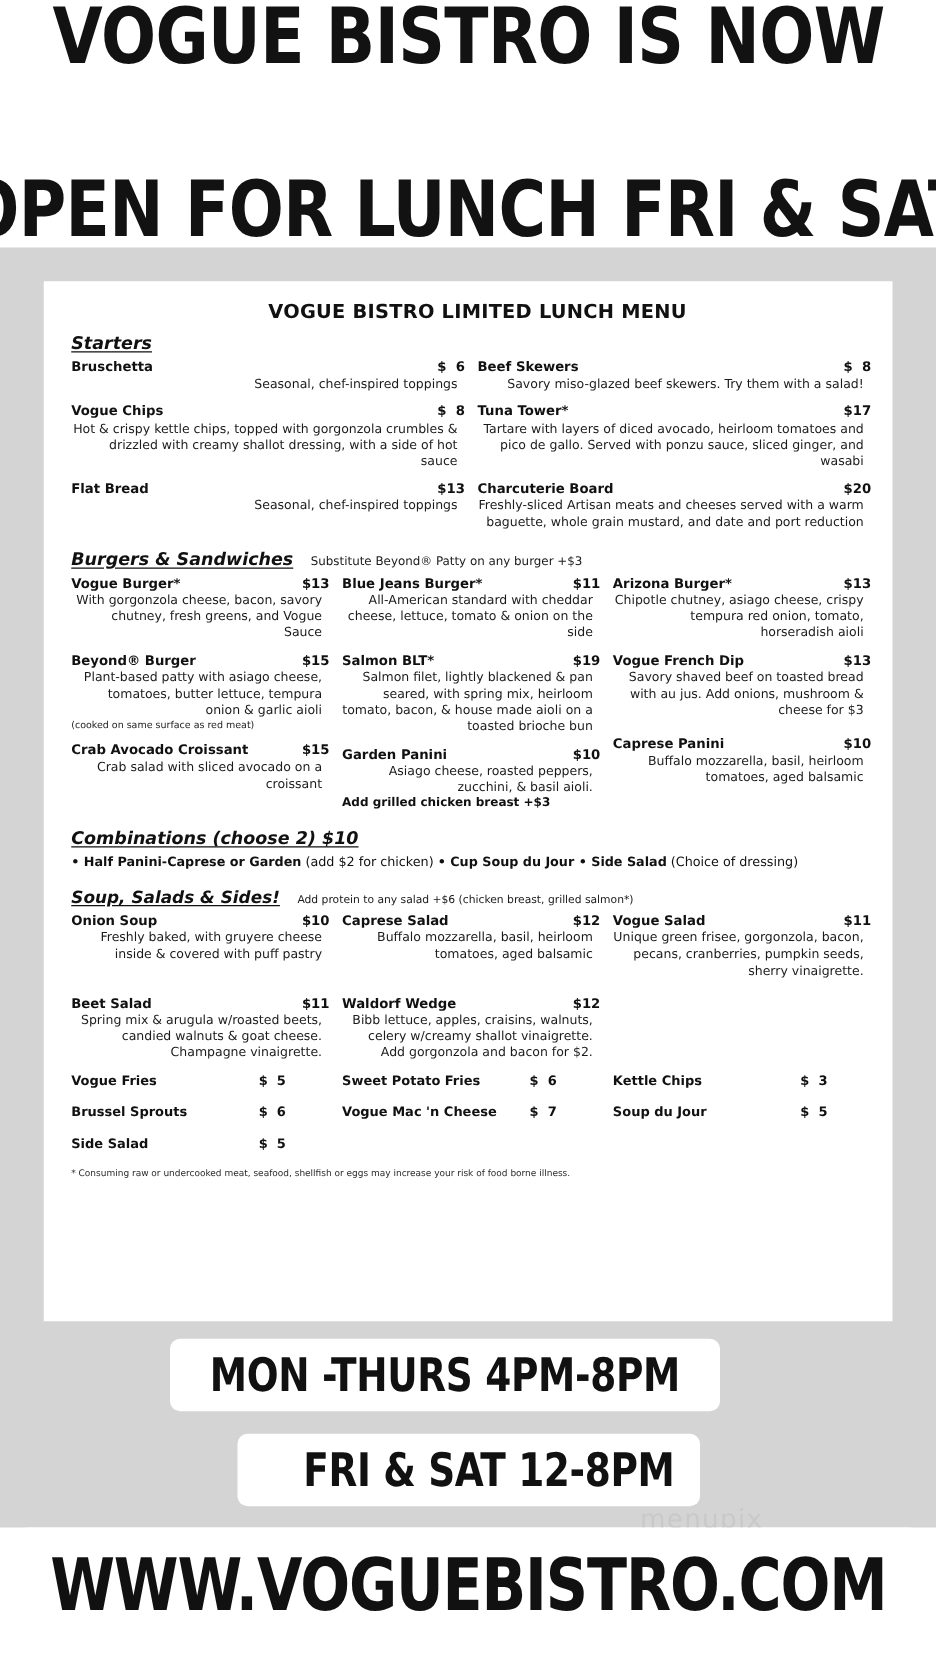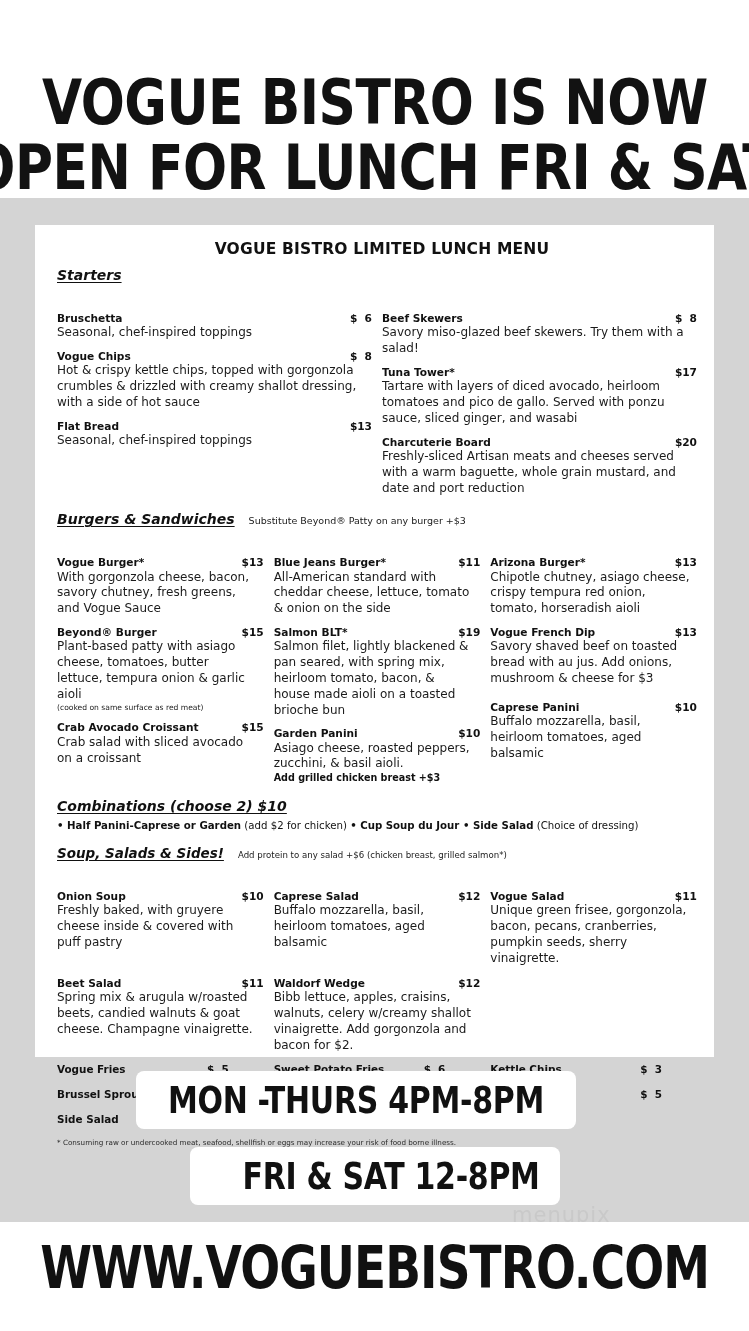--- a/index.html
+++ b/index.html
@@ -8,21 +8,21 @@
     background: #ffffff;
     font-family: "DejaVu Sans", "Liberation Sans", sans-serif;
     overflow: hidden;
   }
   .page { position: relative; width: 749px; height: 1331px; background: #ffffff; }
 
   
   .headline {
     position: absolute; left: 0; top: 0; width: 749px; height: 198px;
     background: #ffffff;
-    display: flex; flex-direction: column; align-items: center; justify-content: flex-end;
+    display: flex; flex-direction: column; align-items: center; justify-content: space-between;
   }
   .headline-line {
     font-family: "DejaVu Sans Condensed", "Liberation Sans Narrow", "Liberation Sans", sans-serif;
     font-weight: 700;
     color: #121212;
     letter-spacing: -0.5px;
     line-height: 0.95;
     white-space: nowrap;
     transform: scaleX(0.93);
     transform-origin: center;
@@ -60,34 +60,35 @@
     text-decoration: underline;
     text-underline-offset: 2px;
     display: inline-block;
   }
   .section-head.sm { font-size: 13.5px; }
   .section-row { display: flex; align-items: baseline; gap: 14px; margin-bottom: 5px; }
   .section-note { font-size: 9.5px; color: #1a1a1a; }
 
   
   .cols { display: flex; }
-  .col { padding-right: 10px; margin-top: 24px; }
+  .col { padding-right: 10px; }
   .col2 { width: 50%; }
   .col3 { width: 33.33%; }
 
   .item { margin-bottom: 9px; }
   .item-head {
     display: flex; justify-content: space-between; align-items: baseline;
     font-weight: 700; font-size: 10.6px; line-height: 1.25;
   }
   .item-name { padding-right: 8px; }
   .item-price { white-space: pre; font-weight: 700; }
   .item-desc {
-    font-size: 12px; line-height: 1.32; color: #1b1b1b; padding-right: 6px;
+    font-size: 10px; line-height: 1.32; color: #1b1b1b; padding-right: 6px;
     margin-top: 0px;
+    text-align: right;
   }
   .item-fine { font-size: 7.6px; line-height: 1.3; color: #222; }
   .item-add { font-size: 9.6px; font-weight: 700; line-height: 1.3; }
 
   .divider-gap { height: 6px; }
 
   
   .combo-line { font-size: 10.2px; line-height: 1.4; margin: 4px 0 8px 0; }
   .combo-line b { font-weight: 700; }
 

